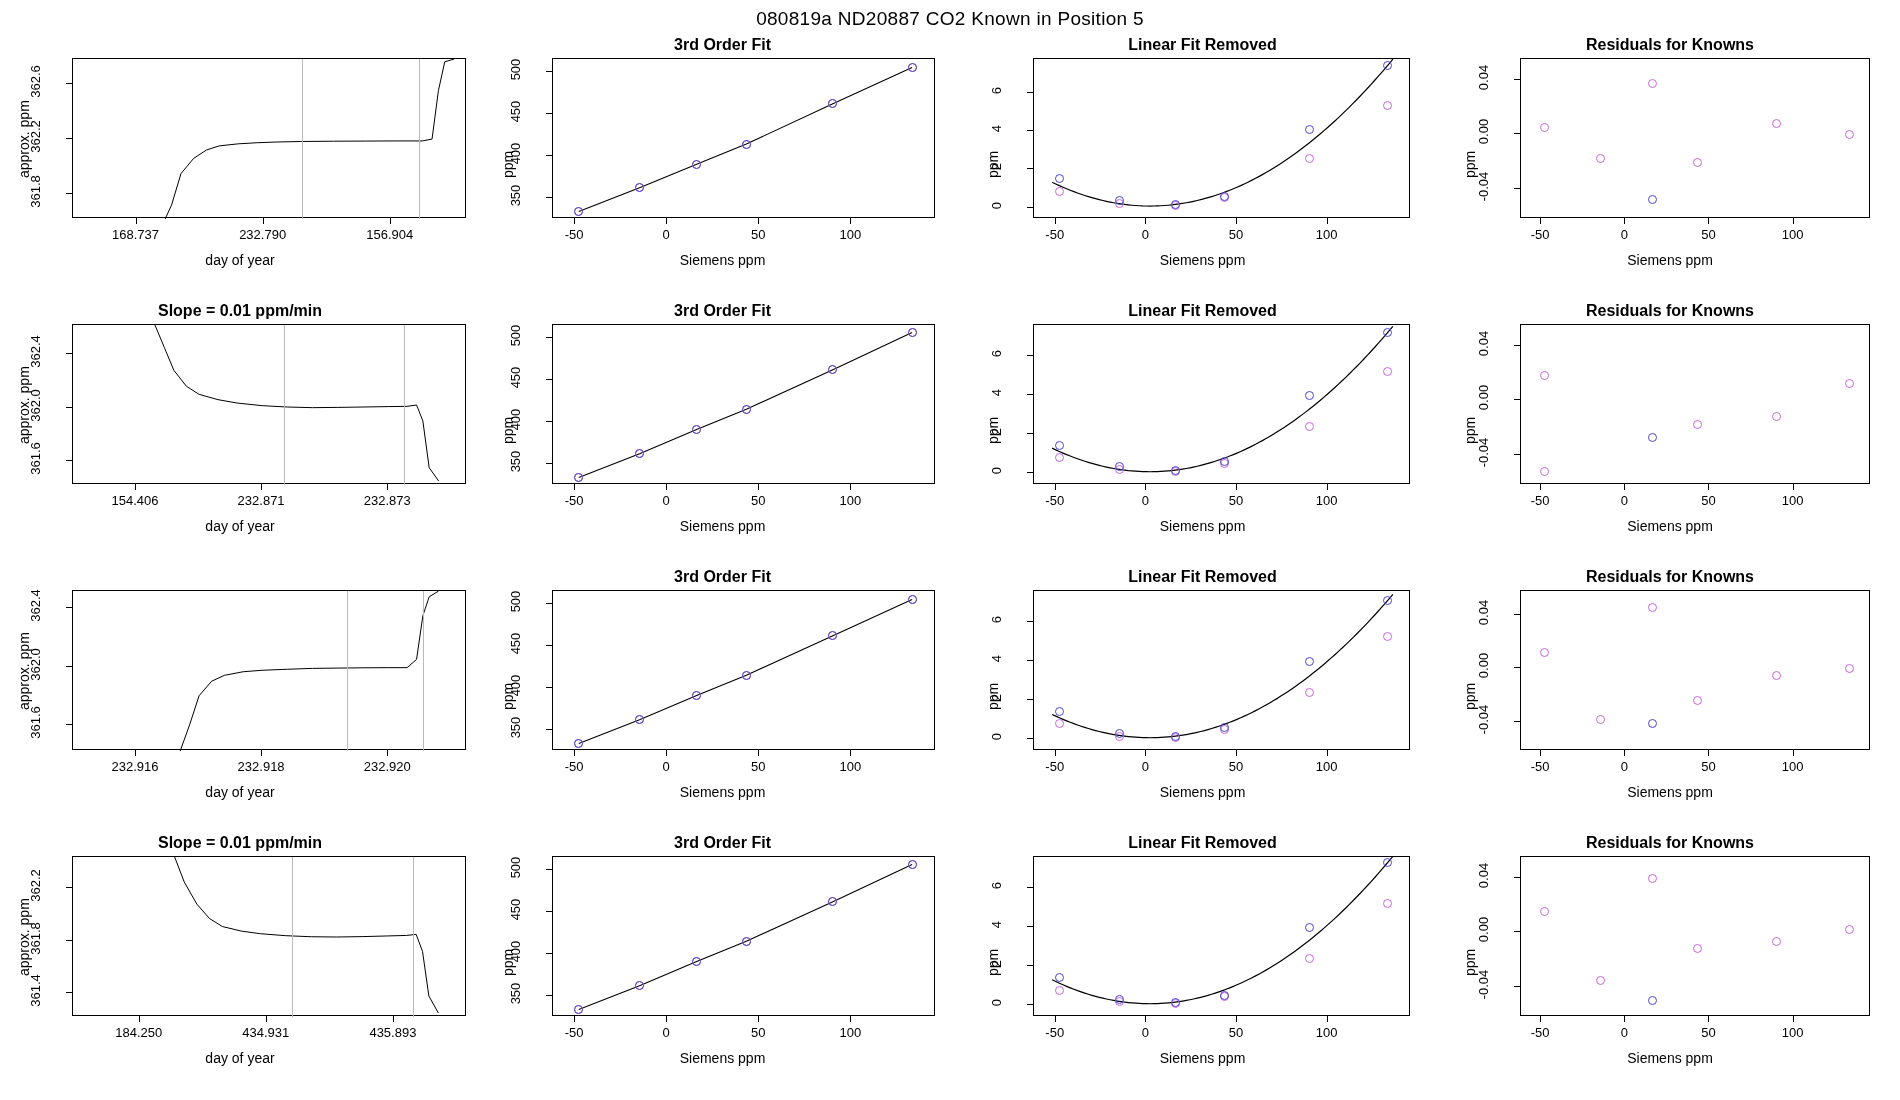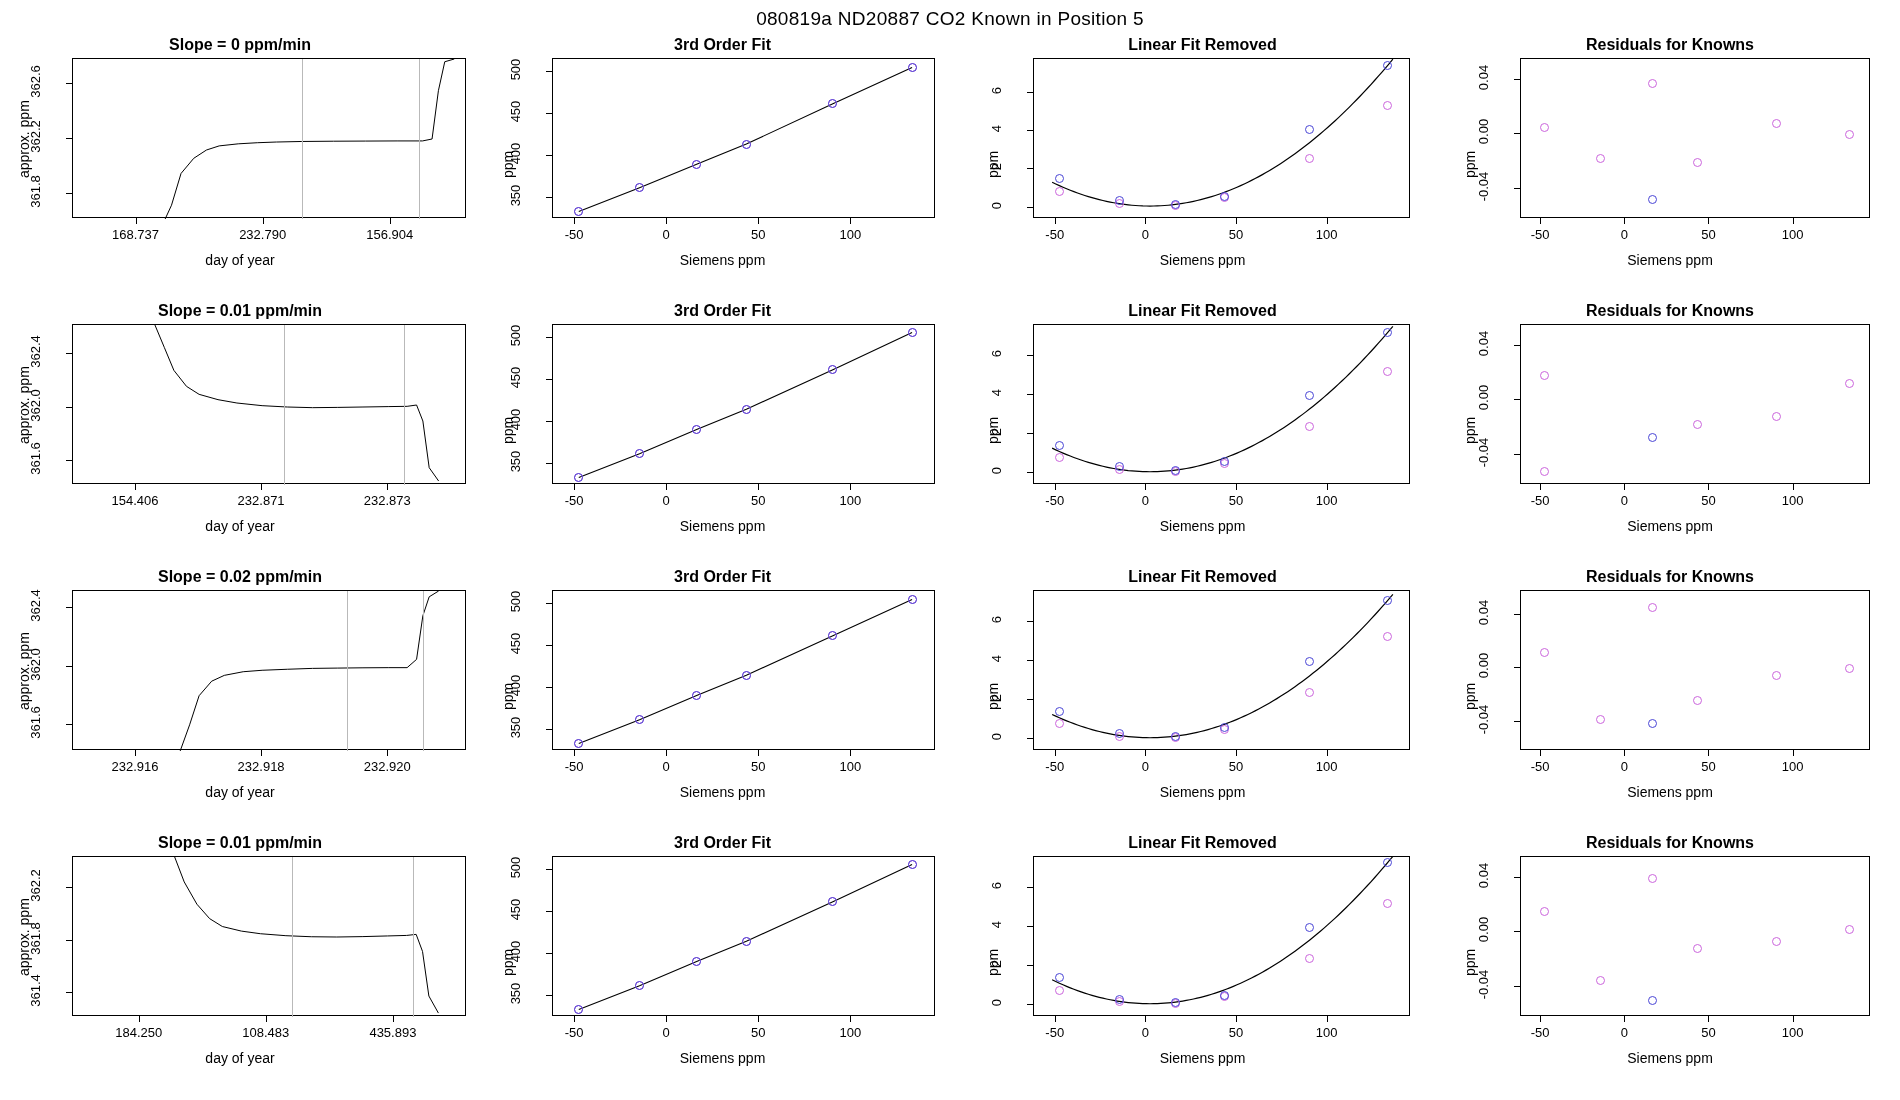--- a/index.html
+++ b/index.html
@@ -39,21 +39,20 @@
   .pt.blue{border:1.3px solid #4a46d6;}
   .pt.violet{border:1.3px solid #cc66dd;}
   svg{position:absolute;left:0;top:0;overflow:visible;}
 </style>
 </head>
 <body>
 
 <div id="page-title">080819a      ND20887   CO2 Known in Position  5</div>
 <div id="grid">
     <div class="cell" style="left: 0px; top: 0px; width: 480px; height: 266px;">
-      <div class="ptitle" style="top: 2px;">Slope =  0  ppm/min</div>
       <div class="plotbox" style="left: 72px; top: 24px; width: 394px; height: 160px;">
         <svg width="394" height="160">
           <polyline points="92.15,160.00 98.50,146.21 108.03,114.48 120.74,99.31 133.45,91.03 146.16,86.90 165.23,84.83 184.29,83.72 203.35,83.03 228.77,82.48 260.55,82.21 292.32,82.07 324.10,81.93 349.52,81.93 359.05,80.00 365.40,31.72 371.76,2.76 381.29,0.00" fill="none" stroke="#000000" stroke-width="1"></polyline>
         </svg>
         <div class="vline" style="left: 228.774px; top: 0px; height: 160px;"></div>
         <div class="vline" style="left: 346.339px; top: 0px; height: 160px;"></div>
       </div>
       <div class="tickmarkx" style="left: 135.548px; top: 184px; height: 6px;"></div>
       <div class="tickx" style="left: 85.5484px; top: 193px; width: 100px;">168.737</div>
       <div class="tickmarkx" style="left: 262.645px; top: 184px; height: 6px;"></div>
@@ -294,21 +293,20 @@
       <div class="tickmarky" style="left: 74px; top: 153.915px; width: 6px;"></div>
       <div class="ticky" style="left: 16px; top: 144.915px; width: 54px; transform: rotate(-90deg); transform-origin: center center; text-align: center;">-0.04</div>
       <div class="tickmarky" style="left: 74px; top: 99.2137px; width: 6px;"></div>
       <div class="ticky" style="left: 16px; top: 90.2137px; width: 54px; transform: rotate(-90deg); transform-origin: center center; text-align: center;">0.00</div>
       <div class="tickmarky" style="left: 74px; top: 44.5128px; width: 6px;"></div>
       <div class="ticky" style="left: 16px; top: 35.5128px; width: 54px; transform: rotate(-90deg); transform-origin: center center; text-align: center;">0.04</div>
       <div class="xlab" style="top: 218px;">Siemens ppm</div>
       <div class="ylab" style="left: 22px; top: 144px;">ppm</div>
     </div>
     <div class="cell" style="left: 0px; top: 532px; width: 480px; height: 266px;">
-      <div class="ptitle" style="top: 2px;">Slope =  0.02  ppm/min</div>
       <div class="plotbox" style="left: 72px; top: 24px; width: 394px; height: 160px;">
         <svg width="394" height="160">
           <polyline points="107.17,160.00 116.62,133.82 126.08,104.73 138.69,90.18 151.30,84.36 170.21,80.73 189.12,79.27 214.34,78.25 239.55,77.38 264.77,77.09 289.98,76.80 315.20,76.65 334.11,76.65 343.57,68.36 349.87,24.73 356.18,5.82 365.63,0.00" fill="none" stroke="#000000" stroke-width="1"></polyline>
         </svg>
         <div class="vline" style="left: 274.224px; top: 0px; height: 160px;"></div>
         <div class="vline" style="left: 349.872px; top: 0px; height: 160px;"></div>
       </div>
       <div class="tickmarkx" style="left: 135.04px; top: 184px; height: 6px;"></div>
       <div class="tickx" style="left: 85.04px; top: 193px; width: 100px;">232.916</div>
       <div class="tickmarkx" style="left: 261.12px; top: 184px; height: 6px;"></div>
@@ -433,21 +431,21 @@
       <div class="plotbox" style="left: 72px; top: 24px; width: 394px; height: 160px;">
         <svg width="394" height="160">
           <polyline points="101.68,0.00 111.21,24.92 123.92,47.21 136.63,61.64 149.34,69.51 168.40,74.10 187.47,76.72 212.89,78.69 238.31,79.74 263.73,80.00 289.15,79.61 314.56,78.95 333.63,78.43 343.16,77.38 349.52,94.43 355.87,139.02 365.40,156.07" fill="none" stroke="#000000" stroke-width="1"></polyline>
         </svg>
         <div class="vline" style="left: 219.242px; top: 0px; height: 160px;"></div>
         <div class="vline" style="left: 339.984px; top: 0px; height: 160px;"></div>
       </div>
       <div class="tickmarkx" style="left: 138.726px; top: 184px; height: 6px;"></div>
       <div class="tickx" style="left: 88.7258px; top: 193px; width: 100px;">184.250</div>
       <div class="tickmarkx" style="left: 265.823px; top: 184px; height: 6px;"></div>
-      <div class="tickx" style="left: 215.823px; top: 193px; width: 100px;">108.483</div>
+      <div class="tickx" style="left: 215.823px; top: 193px; width: 100px;">434.931</div>
       <div class="tickmarkx" style="left: 392.919px; top: 184px; height: 6px;"></div>
       <div class="tickx" style="left: 342.919px; top: 193px; width: 100px;">435.893</div>
       <div class="tickmarky" style="left: 66px; top: 160.393px; width: 6px;"></div>
       <div class="ticky" style="left: 8px; top: 151.393px; width: 54px; transform: rotate(-90deg); transform-origin: center center; text-align: center;">361.4</div>
       <div class="tickmarky" style="left: 66px; top: 107.934px; width: 6px;"></div>
       <div class="ticky" style="left: 8px; top: 98.9344px; width: 54px; transform: rotate(-90deg); transform-origin: center center; text-align: center;">361.8</div>
       <div class="tickmarky" style="left: 66px; top: 55.4754px; width: 6px;"></div>
       <div class="ticky" style="left: 8px; top: 46.4754px; width: 54px; transform: rotate(-90deg); transform-origin: center center; text-align: center;">362.2</div>
       <div class="xlab" style="top: 218px;">day of year</div>
       <div class="ylab" style="left: 16px; top: 144px;">approx. ppm</div>

